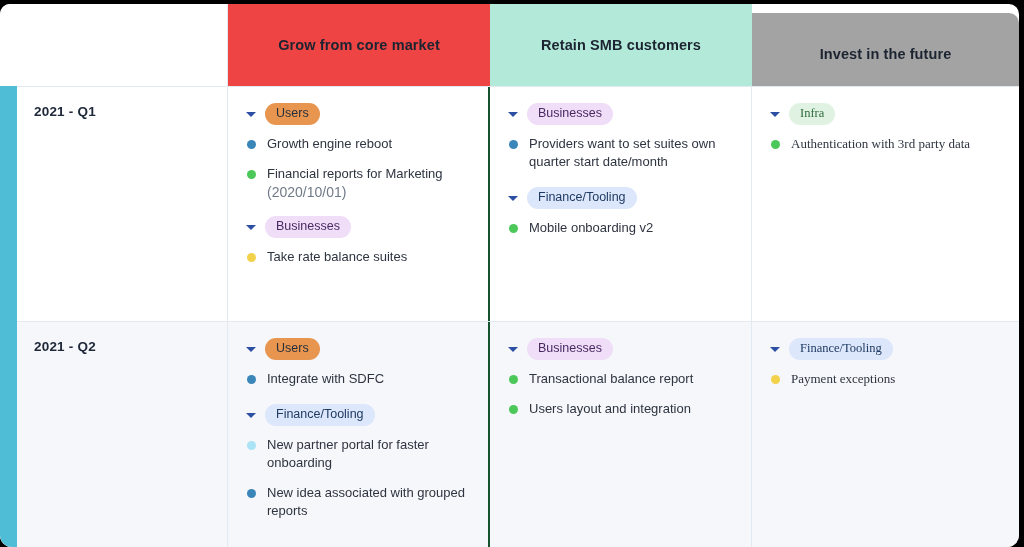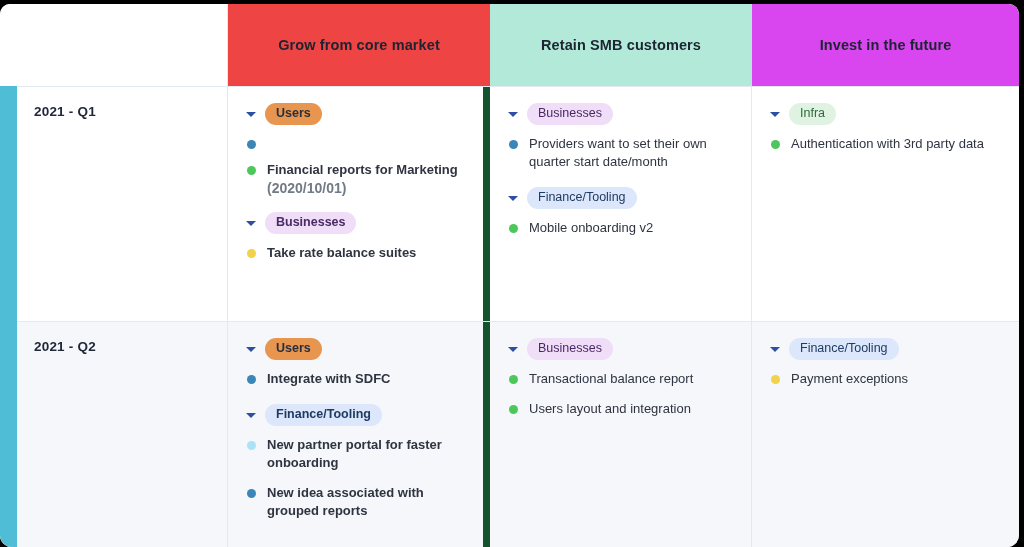--- a/index.html
+++ b/index.html
@@ -71,23 +71,23 @@
   .row-q2 { top: 317px; height: 226px; background: #f5f7fa; }
 
   
   .cell {
     position: absolute;
     top: 0;
     height: 100%;
     box-sizing: border-box;
   }
   .col-label { left: 0px;   width: 211px; border-right: 1px solid #e3e9f0; }
-  .col-0     { left: 211px; width: 262px; border-right: 7px solid #14532d; font-weight: bold; }
+  .col-0     { left: 211px; width: 262px; border-right: 2px solid #14532d; }
   .col-1     { left: 473px; width: 262px; border-right: 1px solid #e3e9f0; }
-  .col-2     { left: 735px; width: 267px; }
+  .col-2     { left: 735px; width: 267px; font-family: Liberation Serif, serif; }
 
   
   .hdr {
     position: absolute;
     top: 0;
     height: 82px;
     box-sizing: border-box;
     display: flex;
     align-items: center;
     justify-content: center;
@@ -212,39 +212,40 @@
   <div class="grid">
 
     <div class="header-row">
       <div class="hdr hdr-blank"></div>
       <div class="hdr hdr-0" style="background: #ef4444;">
         <span>Grow from core market</span>
       </div>
       <div class="hdr hdr-1" style="background: rgb(179, 233, 217);">
         <span>Retain SMB customers</span>
       </div>
-      <div class="hdr hdr-2" style="background: #d946ef;">
+      <div class="hdr hdr-2" style="background: #a3a3a3; margin-top: 9px;">
         <span>Invest in the future</span>
       </div>
     </div>
 
     <div id="rows-host">
         <div class="row row-q1">
           <div class="cell col-label">
             <div class="quarter-label">2021 - Q1</div>
           </div>
           <div class="cell col-0">
             <div class="cell-body">
               <div class="group">
                 <div class="group-head">
                   <span class="chev"></span>
                   <span class="chip" style="background: rgb(232, 149, 79); color: rgb(38, 48, 61);">Users</span>
                 </div>
                 <div class="item">
                   <span class="dot" style="background: rgb(58, 134, 184);"></span>
+                  <span class="item-text">Growth engine reboot</span>
                 </div>
                 <div class="item">
                   <span class="dot" style="background: rgb(76, 200, 90);"></span>
                   <span class="item-text">Financial reports for Marketing<span class="item-sub">(2020/10/01)</span></span>
                 </div>
               </div>
               <div class="group">
                 <div class="group-head">
                   <span class="chev"></span>
                   <span class="chip" style="background: rgb(240, 221, 248); color: rgb(74, 42, 99);">Businesses</span>
@@ -258,21 +259,21 @@
           </div>
           <div class="cell col-1">
             <div class="cell-body">
               <div class="group">
                 <div class="group-head">
                   <span class="chev"></span>
                   <span class="chip" style="background: rgb(240, 221, 248); color: rgb(74, 42, 99);">Businesses</span>
                 </div>
                 <div class="item">
                   <span class="dot" style="background: rgb(58, 134, 184);"></span>
-                  <span class="item-text">Providers want to set their own quarter start date/month</span>
+                  <span class="item-text">Providers want to set suites own quarter start date/month</span>
                 </div>
               </div>
               <div class="group">
                 <div class="group-head">
                   <span class="chev"></span>
                   <span class="chip" style="background: rgb(221, 231, 251); color: rgb(31, 58, 99);">Finance/Tooling</span>
                 </div>
                 <div class="item">
                   <span class="dot" style="background: rgb(76, 200, 90);"></span>
                   <span class="item-text">Mobile onboarding v2</span>

